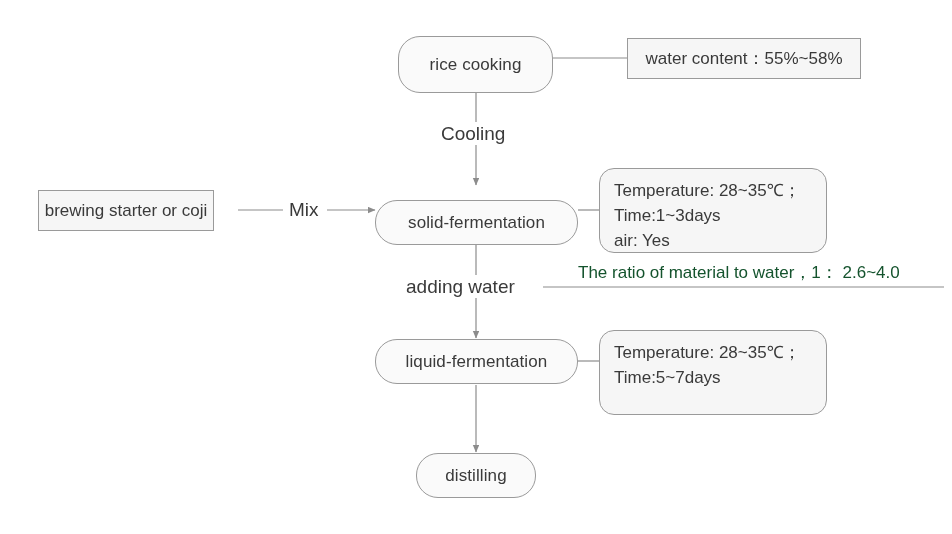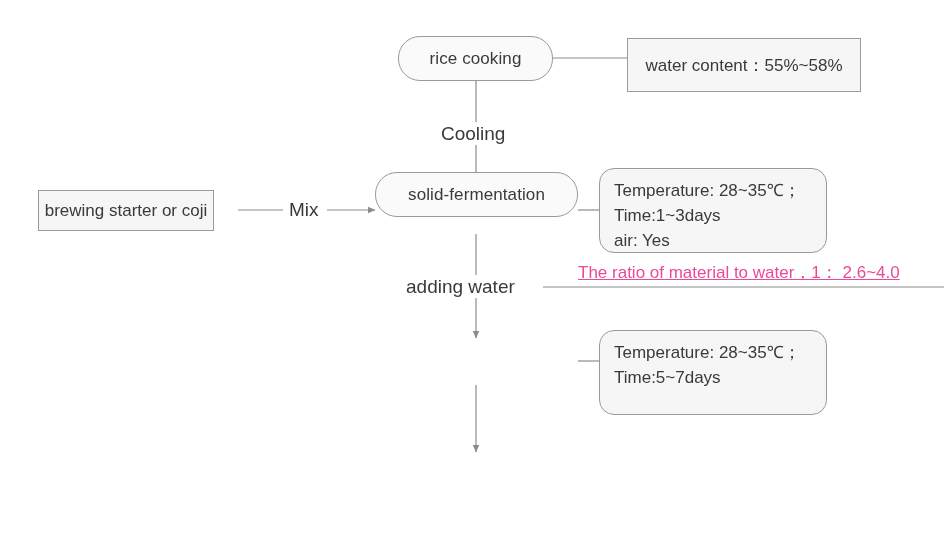--- a/index.html
+++ b/index.html
@@ -58,24 +58,23 @@
     border-radius: 15px;
   }
   .edge-label {
     position: absolute;
     color: #3a3a3a;
     font-size: 19px;
     white-space: nowrap;
   }
   .note-text {
     position: absolute;
-    color: #ec4899;
+    color: #14532d;
     font-size: 17px;
     white-space: nowrap;
-    text-decoration: underline;
   }
 </style>
 </head>
 <body>
 
 <div id="canvas">
 
   <svg id="edges" viewBox="0 0 952 534" xmlns="http://www.w3.org/2000/svg">
     <defs>
       <marker id="arrowhead" markerWidth="9" markerHeight="9" refX="7.5" refY="3.4" orient="auto" markerUnits="userSpaceOnUse">
@@ -96,35 +95,41 @@
     <line x1="476" y1="234" x2="476" y2="275" stroke="#8c8c8c" stroke-width="1.2"></line>
     <line x1="476" y1="298" x2="476" y2="338" stroke="#8c8c8c" stroke-width="1.2" marker-end="url(#arrowhead)"></line>
 
     <line x1="543" y1="287" x2="944" y2="287" stroke="#8c8c8c" stroke-width="1.2"></line>
 
     <line x1="578" y1="361" x2="599" y2="361" stroke="#8c8c8c" stroke-width="1.2"></line>
 
     <line x1="476" y1="385" x2="476" y2="452" stroke="#8c8c8c" stroke-width="1.2" marker-end="url(#arrowhead)"></line>
   </svg>
 
-  <div class="node" style="left:398px; top:36px; width:155px; height:45px;">
+  <div class="node" style="left:398px; top:36px; width:155px; height:57px;">
     <span>rice cooking</span>
   </div>
 
-  <div class="node" style="left:375px; top:172px; width:203px; height:45px;">
+  <div class="node" style="left:375px; top:200px; width:203px; height:45px;">
     <span>solid-fermentation</span>
   </div>
 
+  <div class="node" style="left:375px; top:339px; width:203px; height:45px;">
+    <span>liquid-fermentation</span>
+  </div>
 
+  <div class="node" style="left:416px; top:453px; width:120px; height:45px;">
+    <span>distilling</span>
+  </div>
 
   <div class="infobox center" style="left:38px; top:190px; width:176px; height:41px;">
     <span>brewing starter or coji</span>
   </div>
 
-  <div class="infobox center" style="left:627px; top:38px; width:234px; height:54px;">
+  <div class="infobox center" style="left:627px; top:38px; width:234px; height:41px;">
     <span>water content：55%~58%</span>
   </div>
 
   <div class="infobox lines" style="left:599px; top:168px; width:228px; height:85px;">
     <div>Temperature: 28~35℃；</div>
     <div>Time:1~3days</div>
     <div>air: Yes</div>
   </div>
 
   <div class="infobox lines" style="left:599px; top:330px; width:228px; height:85px;">

